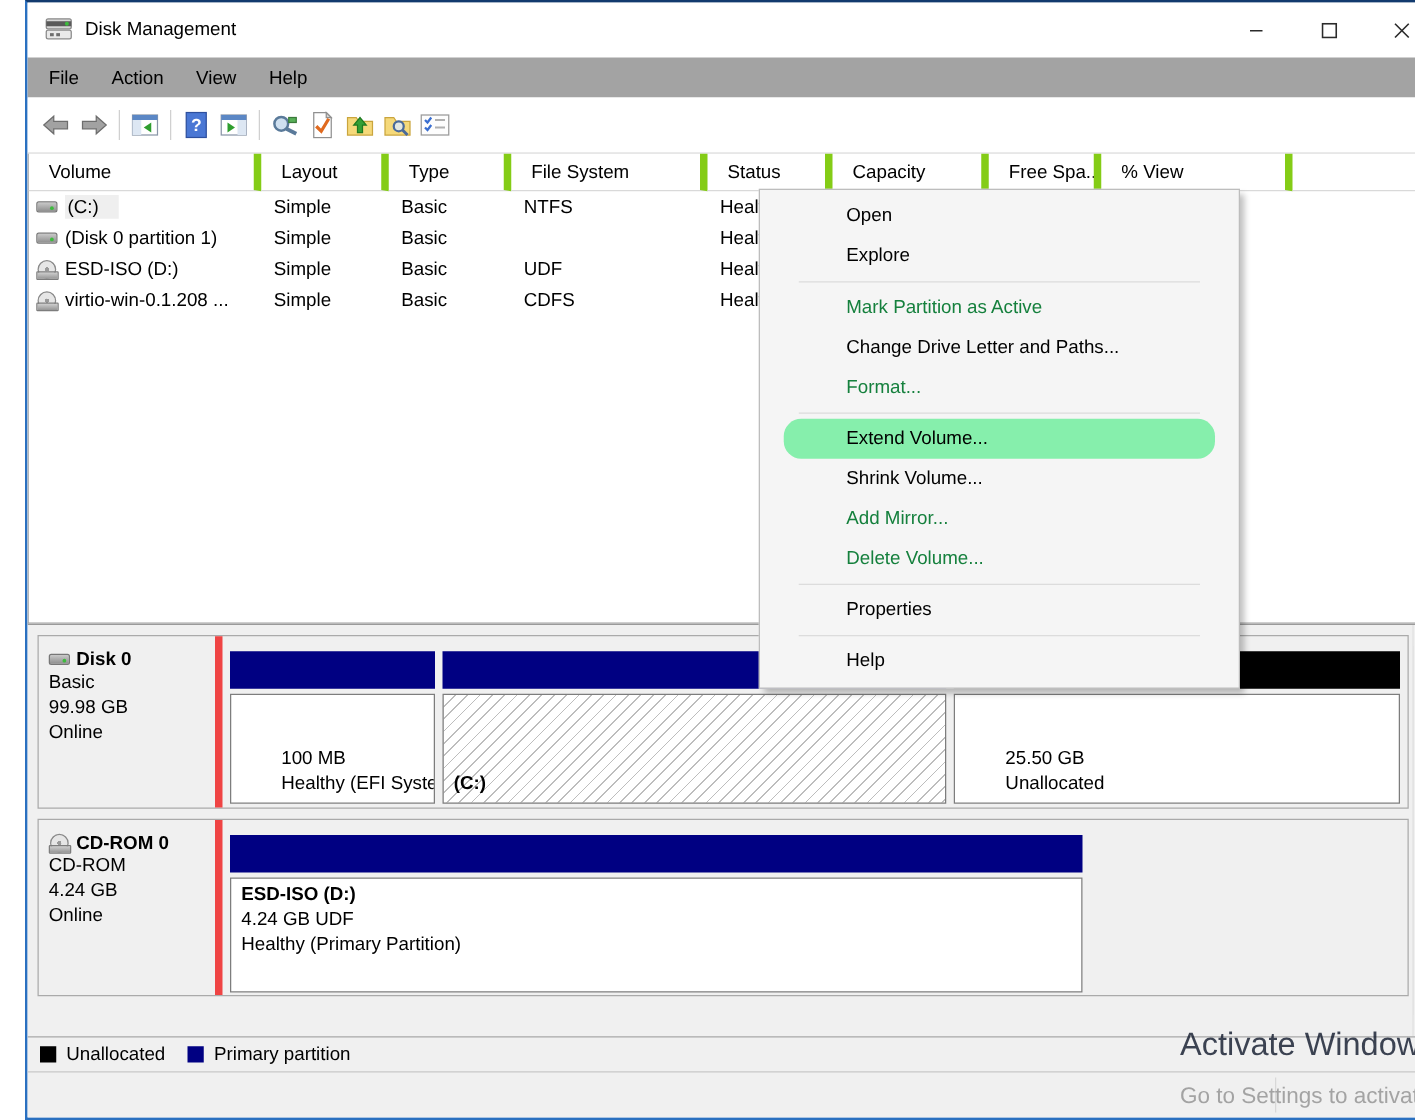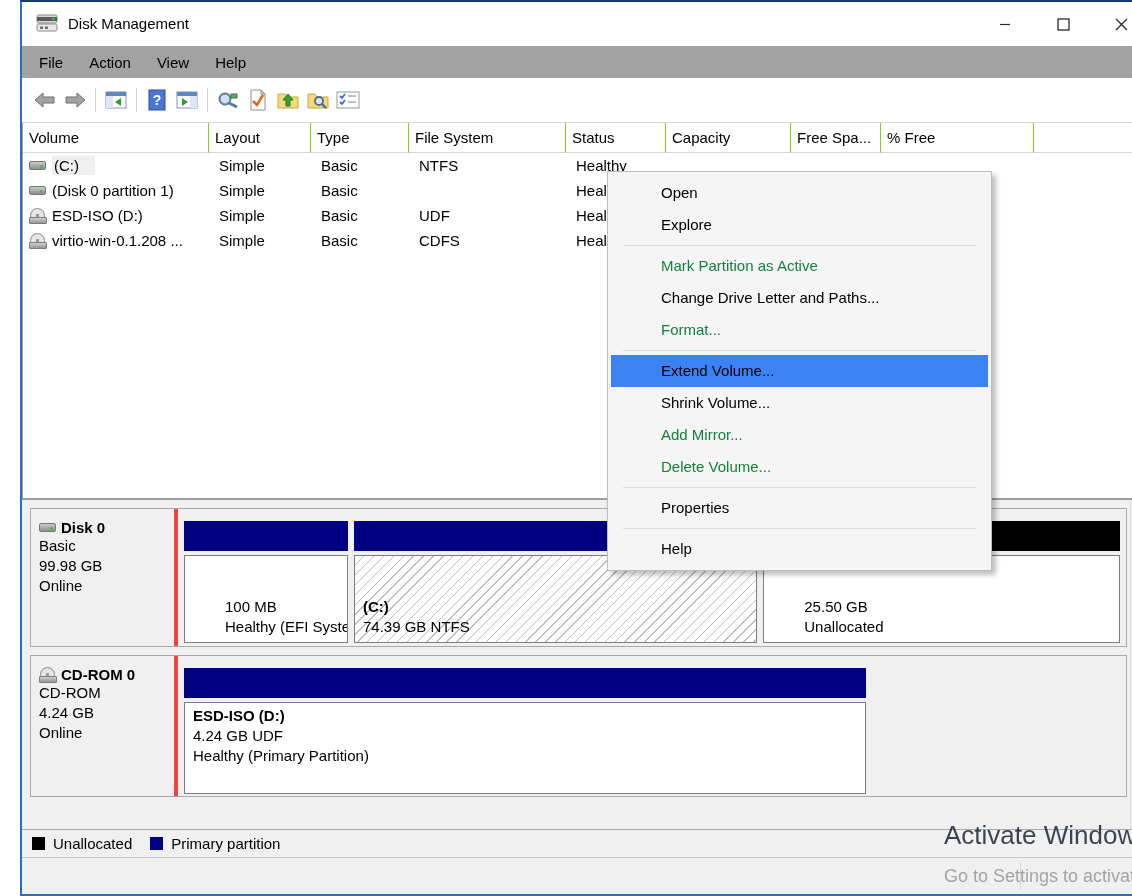--- a/index.html
+++ b/index.html
@@ -27,43 +27,43 @@
              border-bottom:1px solid #d5d5d5; display:flex; align-items:center; padding-left:8px; }
   .tool-btn { width:30px; height:30px; display:flex; align-items:center; justify-content:center; }
   .tool-sep { width:1px; height:24px; background:#d0d0d0; margin:0 5px; }
 
   
   .listpane { position:absolute; left:0; top:121px; width:100%; height:376px; background:#fff;
               border:1px solid #a0a0a0; border-top:none; }
   .vtable { width:100%; }
   .vrow, .vhead { display:grid; grid-template-columns:186px 102px 98px 157px 100px 125px 90px 153px 1fr; }
   .vhead { height:30px; }
-  .vhead .hcell { border-right:1px solid #84cc16; border-bottom:1px solid #d9d9d9;
-                  line-height:29px; padding-left:6px; font-size:15px; white-space:nowrap; overflow:hidden; }
+  .vhead .hcell { border-right:6px solid #84cc16; border-bottom:1px solid #d9d9d9;
+                  line-height:29px; padding-left:16px; font-size:15px; white-space:nowrap; overflow:hidden; }
   .vrow { height:25px; align-items:center; }
   .vrow .cell { padding-left:10px; white-space:nowrap; overflow:visible; font-size:15px; }
   .vol-cell { display:flex; align-items:center; gap:6px; padding-left:6px !important; }
   .vol-name.sel { background:#efefef; padding:1px 16px 1px 2px; }
 
   .ico-disk { display:inline-block; width:17px; height:9px; background:linear-gradient(#c9c9c9,#8f8f8f);
               border:1px solid #777; border-radius:2px; position:relative; flex:none; }
   .ico-disk::after { content:""; position:absolute; right:2px; top:2.5px; width:3px; height:3px; border-radius:50%; background:#3dbb3d; }
   .ico-cd { display:inline-block; width:17px; height:16px; position:relative; flex:none; }
   .ico-cd::before { content:""; position:absolute; left:1px; top:0; width:13px; height:13px; border-radius:50%;
                     background:radial-gradient(circle at 50% 50%, #9a9a9a 0 18%, #e6e6e6 19% 70%, #b5b5b5 71%);
                     border:1px solid #8a8a8a; }
   .ico-cd::after { content:""; position:absolute; left:0; bottom:0; width:16px; height:5px;
                    background:linear-gradient(#cfcfcf,#969696); border:1px solid #7d7d7d; border-radius:1px; }
 
   
   .graphpane { position:absolute; left:0; top:497px; width:100%; height:330px; background:#f0f0f0; border-top:1px solid #9a9a9a; }
   .diskgroup { position:absolute; left:8px; width:1097px; border:1px solid #aaa; background:#f0f0f0; }
   .dg-disk0 { top:8px;  height:139px; }
   .dg-cd0   { top:155px; height:142px; }
-  .dg-left { position:absolute; left:0; top:0; bottom:0; width:147px; border-right:4px solid #ef4444; padding:10px 6px 0 8px; }
+  .dg-left { position:absolute; left:0; top:0; bottom:0; width:147px; border-right:6px solid #ef4444; padding:10px 6px 0 8px; }
   .dg-left .dname { display:flex; align-items:center; gap:5px; font-weight:bold; font-size:15px; }
   .dg-left .dline { font-size:15px; line-height:20px; }
   .parts { position:absolute; left:153px; top:12px; right:0; display:flex; }
   .part { margin-right:6px; position:relative; }
   .pbar { height:30px; width:100%; }
   .pbar.primary { background:#000082; }
   .pbar.unalloc { background:#000; }
   .pbox { margin-top:4px; background:#fff; border:1px solid #7d7d7d; overflow:hidden;
           display:flex; flex-direction:column; justify-content:flex-end; padding:0 0 5px 6px; }
   .pbox .pl { font-size:15px; line-height:20px; white-space:nowrap; }
@@ -87,25 +87,25 @@
   .sw-primary { background:#000082; }
   .legend .ltext { font-size:15px; margin-right:10px; }
   .statusbar { position:absolute; left:0; top:855px; width:100%; height:37px; background:#f0f0f0; border-top:1px solid #c8c8c8; }
   .sb-div { position:absolute; left:998px; top:4px; bottom:4px; width:1px; background:#d8d8d8; }
 
   
   .wm1 { position:absolute; left:922px; top:818px; font-size:26px; color:#0f172a; opacity:.8; white-space:nowrap; z-index:6; }
   .wm2 { position:absolute; left:922px; top:864px; font-size:18px; color:#9b9b9b; opacity:.9; white-space:nowrap; z-index:6; }
 
   
-  .ctxmenu { position:absolute; left:585px; top:169px; width:385px; background:#f5f5f5;
-             border:1px solid #bdbdbd; box-shadow:4px 4px 5px rgba(0,0,0,.25); z-index:10; padding:5px 3px; }
+  .ctxmenu { position:absolute; left:585px; top:149px; width:385px; background:#f5f5f5;
+             border:1px solid #bdbdbd; box-shadow:4px 4px 5px rgba(0,0,0,.25); z-index:10; padding:5px 19px; }
   .cm-item { height:32px; line-height:32px; padding-left:50px; font-size:15px; white-space:nowrap; }
   .cm-item.disabled { color:#15803d; }
-  .cm-item.hl { background:#3b82f6; }
+  .cm-item.hl { background:#86efac;border-radius:14px; }
   .cm-sep { height:1px; background:#dcdcdc; margin:4px 12px 4px 12px; }
 </style>
 </head>
 <body>
 
 <div class="window">
 
   <div class="titlebar">
     <svg class="app-icon" viewBox="0 0 26 22">
       <rect x="3" y="3" width="20" height="8" rx="1.5" fill="#d7d7d7" stroke="#8a8a8a"></rect>
@@ -219,21 +219,21 @@
   <div class="listpane">
     <div class="vtable">
       <div class="vhead">
         <div class="hcell">Volume</div>
         <div class="hcell">Layout</div>
         <div class="hcell">Type</div>
         <div class="hcell">File System</div>
         <div class="hcell">Status</div>
         <div class="hcell">Capacity</div>
         <div class="hcell">Free Spa...</div>
-        <div class="hcell">% Free</div>
+        <div class="hcell">% View</div>
         <div class="hcell"></div>
       </div>
 
       <div class="vrow">
         <div class="cell vol-cell">
             <span class="ico-disk"></span>
             <span class="vol-name sel">(C:)</span>
           </div>
         <div class="cell">Simple</div>
         <div class="cell">Basic</div>
@@ -306,21 +306,20 @@
           <div class="pbar primary"></div>
           <div class="pbox h-disk0">
             <div class="pl">100 MB</div>
             <div class="pl">Healthy (EFI Syste</div>
           </div>
         </div>
         <div class="part" style="width:407px;">
           <div class="pbar primary"></div>
           <div class="pbox hatch h-disk0" style="padding-left:8px;">
             <div class="pl plabel">(C:)</div>
-            <div class="pl">74.39 GB NTFS</div>
           </div>
         </div>
         <div class="part" style="width:360px;">
           <div class="pbar unalloc"></div>
           <div class="pbox h-disk0">
             <div class="pl">25.50 GB</div>
             <div class="pl">Unallocated</div>
           </div>
         </div>
       </div>

